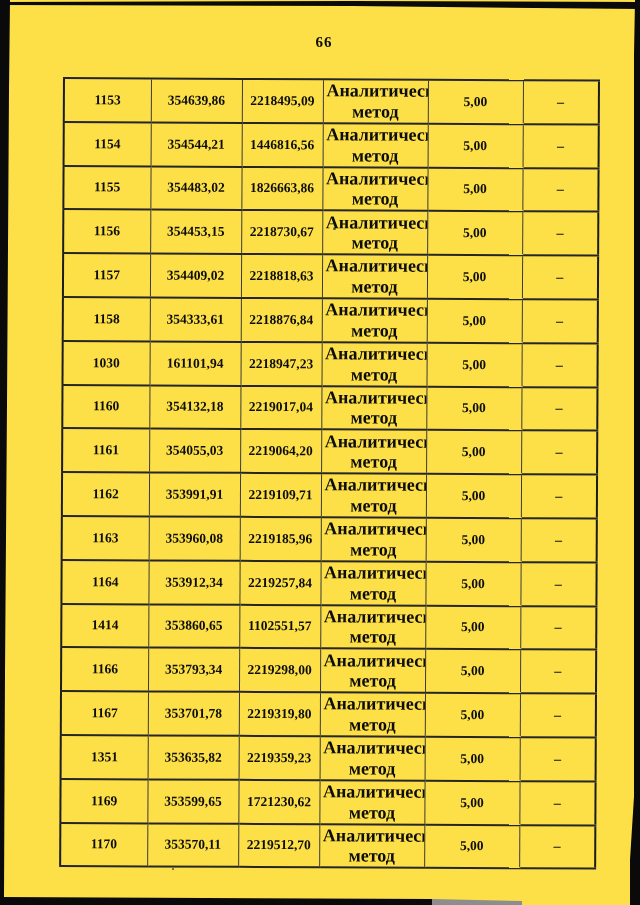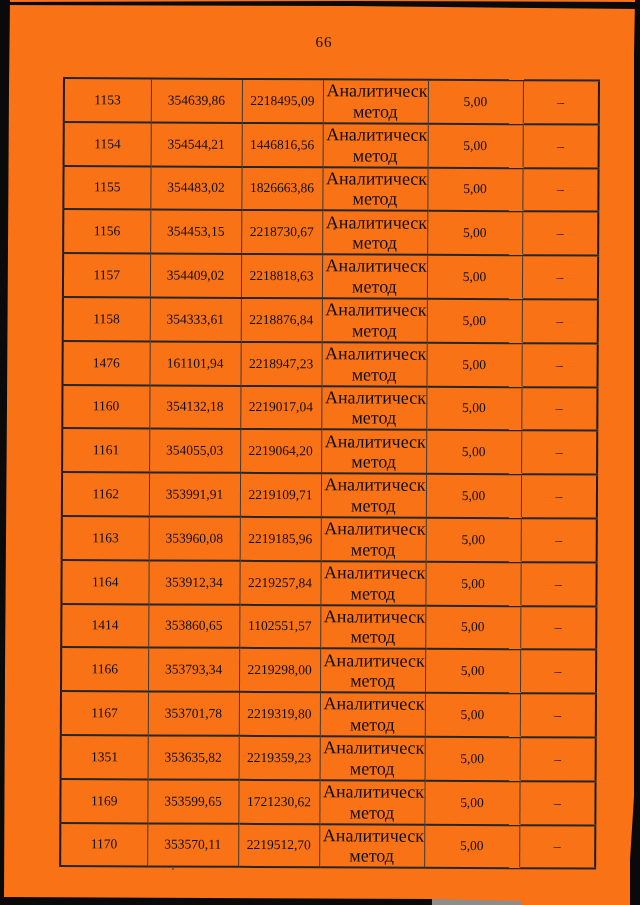--- a/index.html
+++ b/index.html
@@ -4,21 +4,21 @@
 <style>
   html,body{margin:0;padding:0;}
   body{
     width:640px;height:905px;
     background:#ffffff;
     font-family:"Liberation Serif","DejaVu Serif",serif;
     color:#0d0d0d;
     position:relative;
     overflow:hidden;
   }
-  .scan-page{position:absolute;inset:0;background:#f97316;}
+  .scan-page{position:absolute;inset:0;background:#fde047;font-weight:bold;}
 
   
   .page-number{
     position:absolute;top:34px;left:0;right:0;
     text-align:center;
     font-size:15px;letter-spacing:1px;
     transform:translateX(4px);
   }
 
   
@@ -153,21 +153,21 @@
     <tr>
       <td class="c-num">1158</td>
       <td class="c-x">354333,61</td>
       <td class="c-y">2218876,84</td>
       <td class="c-method">Аналитический метод</td>
       <td class="c-acc">5,00</td>
       <td class="c-note">–</td>
     </tr>
 
     <tr>
-      <td class="c-num">1476</td>
+      <td class="c-num">1030</td>
       <td class="c-x">161101,94</td>
       <td class="c-y">2218947,23</td>
       <td class="c-method">Аналитический метод</td>
       <td class="c-acc">5,00</td>
       <td class="c-note">–</td>
     </tr>
 
     <tr>
       <td class="c-num">1160</td>
       <td class="c-x">354132,18</td>

